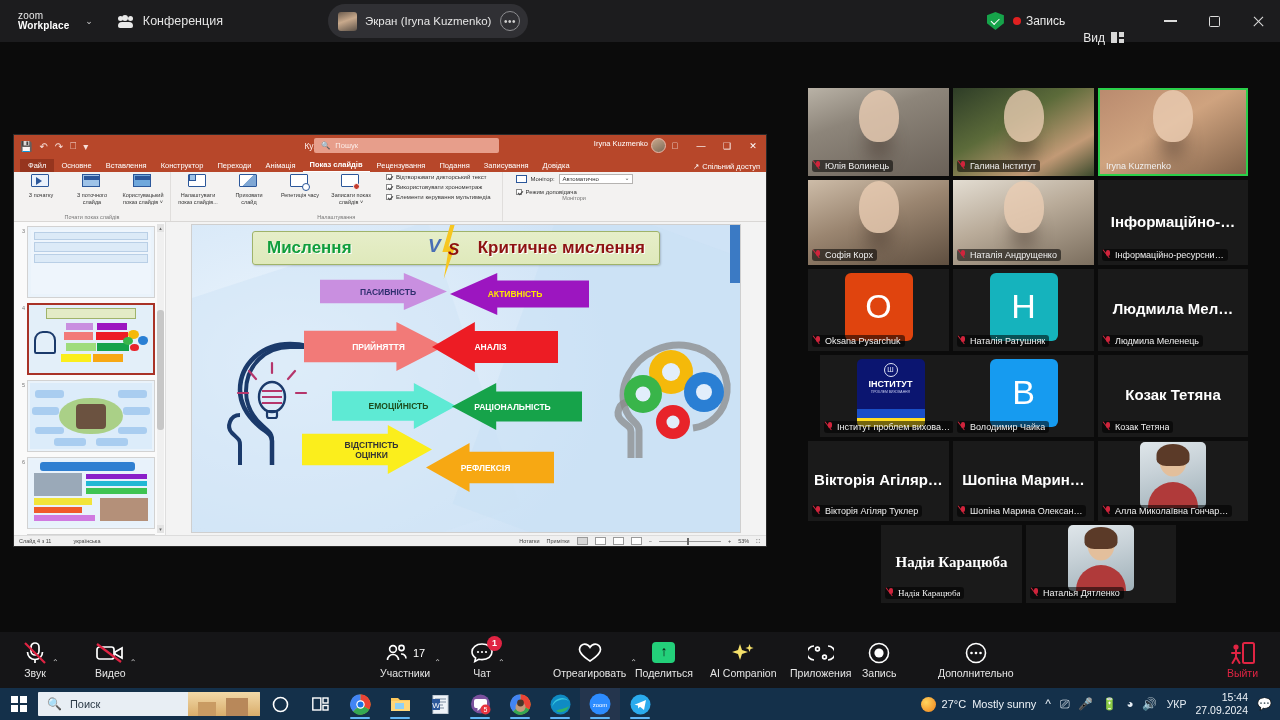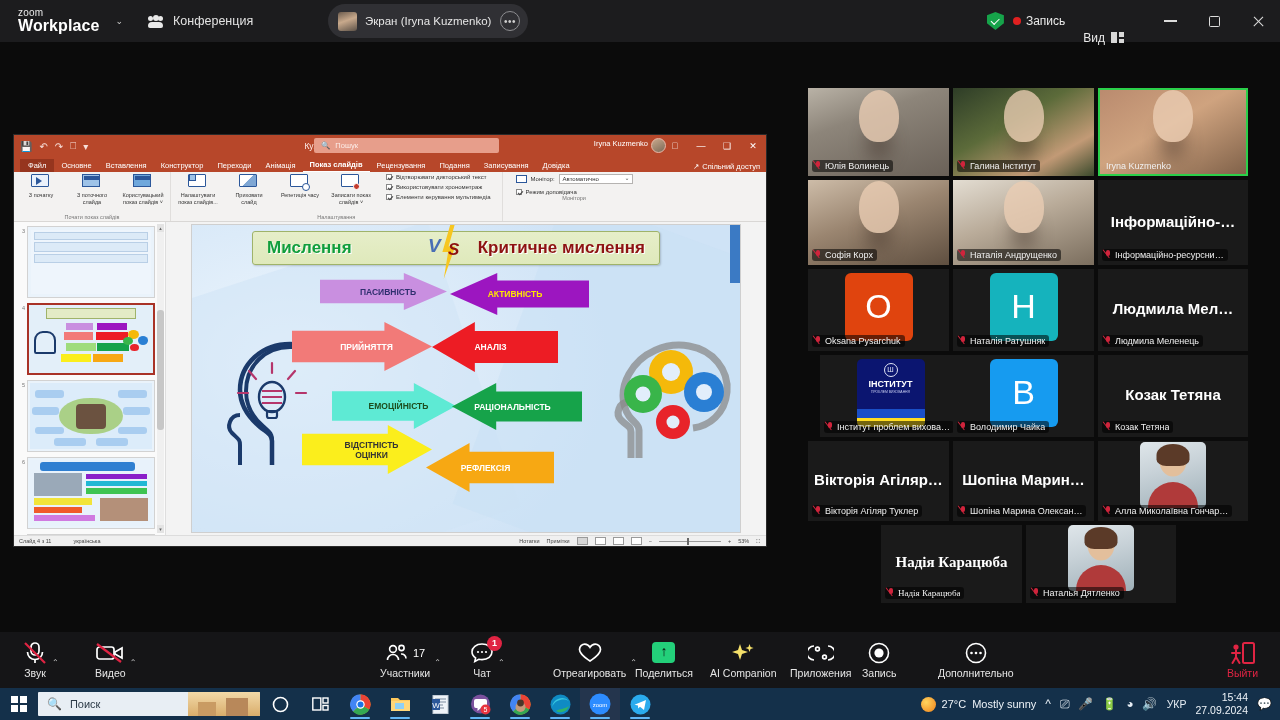--- a/index.html
+++ b/index.html
@@ -11,21 +11,21 @@
     position: relative;
   }
 
   
   #zoom-titlebar {
     position: absolute; left: 0; top: 0; width: 1280px; height: 42px;
     background: #1c1c1e; display: flex; align-items: center;
   }
   .zoom-logo { margin-left: 18px; line-height: 1.02; }
   .zoom-logo .l1 { font-size: 10px; color: #e8e8e8; letter-spacing: .2px; }
-  .zoom-logo .l2 { font-size: 16px; font-weight: bold; color: #fff; letter-spacing: .1px; }
+  .zoom-logo .l2 { font-size: 10px; font-weight: bold; color: #fff; letter-spacing: .1px; }
   .tb-caret { margin-left: 16px; color: #cfcfcf; font-size: 9px; }
   .tb-meeting { display: flex; align-items: center; margin-left: 24px; gap: 9px; }
   .tb-meeting .lbl { font-size: 12.5px; color: #e3e3e3; }
   .people-ico { width: 17px; height: 13px; position: relative; display: inline-block; }
   .people-ico i { position: absolute; background: #e8e8e8; border-radius: 50%; }
   .people-ico i:nth-child(1){ width:5px;height:5px;left:1px;top:1px;}
   .people-ico i:nth-child(2){ width:6px;height:6px;left:5.5px;top:0px;}
   .people-ico i:nth-child(3){ width:5px;height:5px;left:11px;top:1px;}
   .people-ico i:nth-child(4){ width:15px;height:6px;left:1px;top:7px;border-radius:4px 4px 2px 2px;}
 
@@ -593,21 +593,21 @@
             <circle cx="95" cy="62" r="20" fill="#2a7fd4"></circle>
             <circle cx="95" cy="62" r="8" fill="#e2eefb"></circle>
             <circle cx="64" cy="92" r="17" fill="#e8232a"></circle>
             <circle cx="64" cy="92" r="6.5" fill="#e2eefb"></circle>
           </g>
         </svg>
 
         <div id="arrow-layer">
             <div class="arrow r" style="left: 128px; top: 48px; width: 127px; height: 37px; background: rgb(201, 143, 224); color: rgb(47, 47, 110);"><span>ПАСИВНІСТЬ</span></div>
             <div class="arrow l" style="left: 258px; top: 48px; width: 139px; height: 42px; background: rgb(156, 22, 192); color: rgb(255, 230, 0);"><span>АКТИВНІСТЬ</span></div>
-            <div class="arrow r" style="left: 100px; top: 97px; width: 140px; height: 49px; background: rgb(242, 122, 120); color: rgb(255, 255, 255);"><span>ПРИЙНЯТТЯ</span></div>
+            <div class="arrow r" style="left: 112px; top: 97px; width: 140px; height: 49px; background: rgb(242, 122, 120); color: rgb(255, 255, 255);"><span>ПРИЙНЯТТЯ</span></div>
             <div class="arrow l" style="left: 240px; top: 97px; width: 126px; height: 50px; background: rgb(237, 28, 36); color: rgb(255, 255, 255);"><span>АНАЛІЗ</span></div>
             <div class="arrow r" style="left: 140px; top: 158px; width: 124px; height: 46px; background: #5eead4; color: rgb(29, 77, 29);"><span>ЕМОЦІЙНІСТЬ</span></div>
             <div class="arrow l" style="left: 260px; top: 158px; width: 130px; height: 47px; background: rgb(22, 163, 74); color: rgb(255, 255, 255);"><span>РАЦІОНАЛЬНІСТЬ</span></div>
             <div class="arrow r" style="left: 110px; top: 200px; width: 130px; height: 49px; background: rgb(251, 238, 28); color: rgb(51, 51, 51);"><span>ВІДСІТНІСТЬ
 ОЦІНКИ</span></div>
             <div class="arrow l" style="left: 234px; top: 218px; width: 128px; height: 49px; background: rgb(247, 168, 19); color: rgb(255, 255, 255);"><span>РЕФЛЕКСІЯ</span></div>
           </div>
       </div>
     </div>
   </div>

